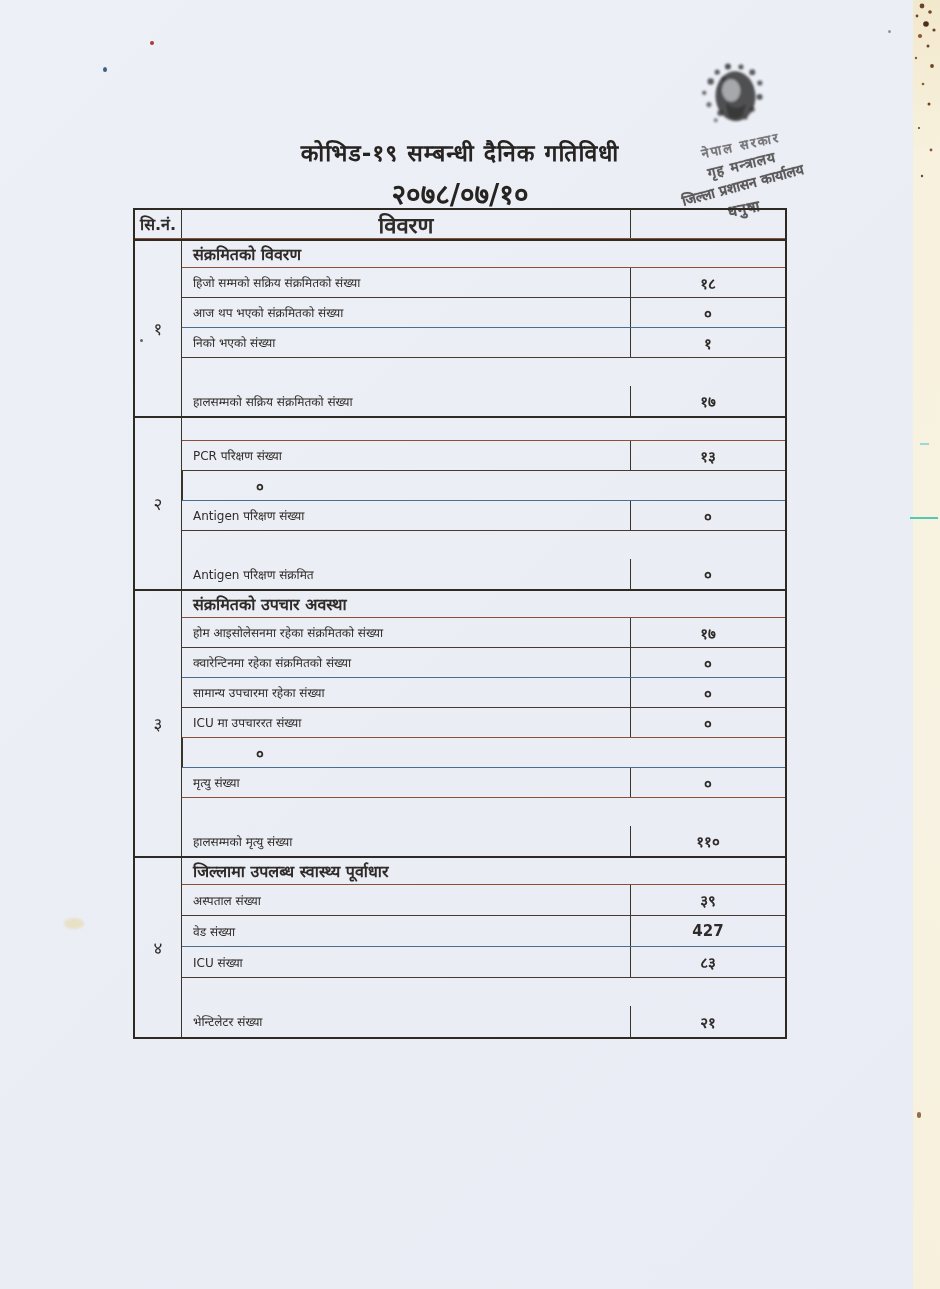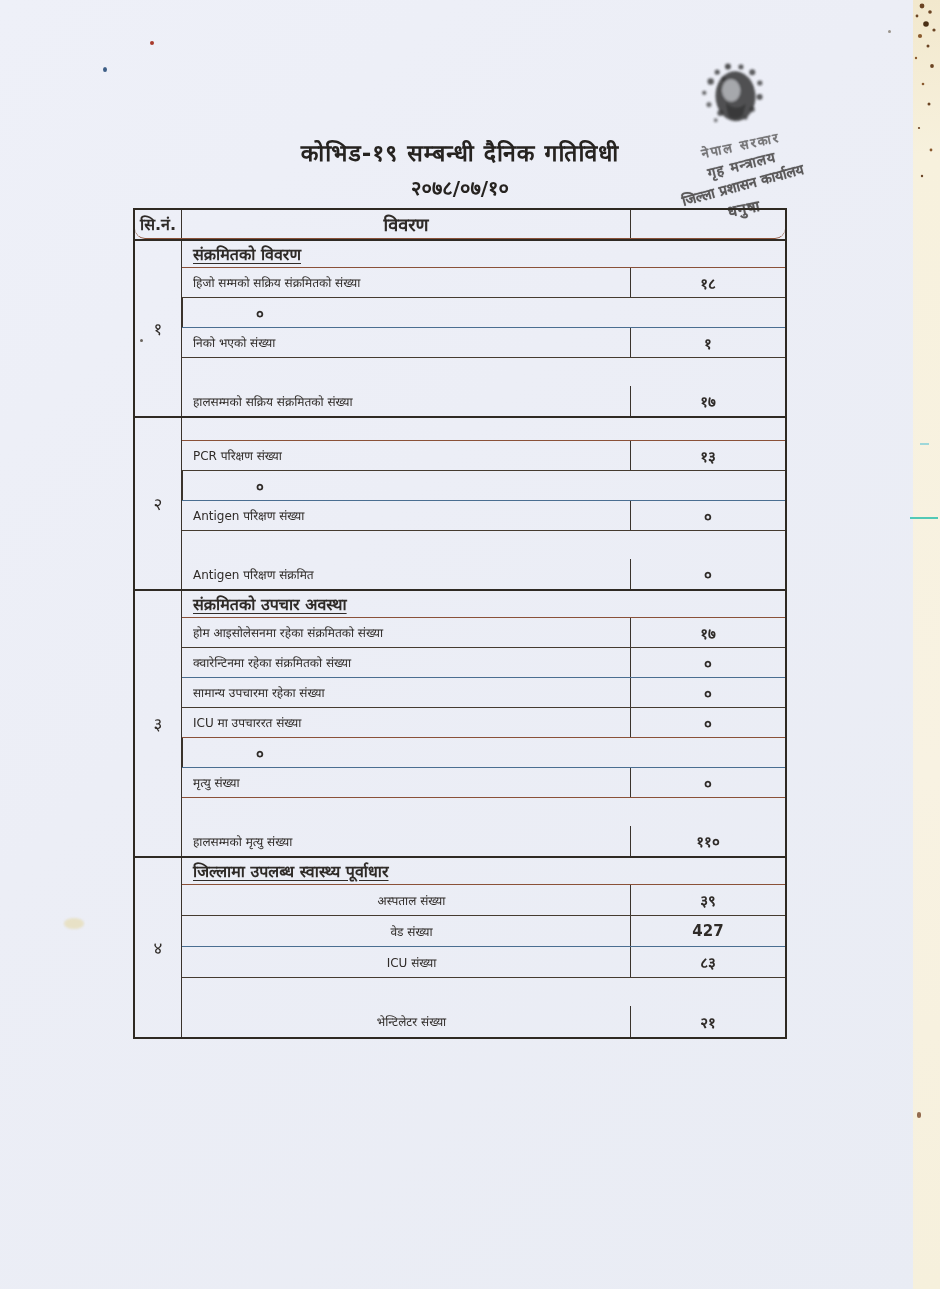--- a/index.html
+++ b/index.html
@@ -16,64 +16,64 @@
     position:absolute; top:0; right:0; width:27px; height:100%;
     background:linear-gradient(180deg,#f2e8cd 0%,#f7f1dd 12%,#f8f2e2 60%,#f6f0dc 100%);
   }
   
   .doc-title {
     position:absolute; left:133px; top:136px; width:654px; text-align:center;
     font-size:23px; font-weight:bold; letter-spacing:1px; color:#262320;
   }
   .doc-date {
     position:absolute; left:133px; top:174px; width:654px; text-align:center;
-    font-size:20px; font-weight:bold; color:#262320;
+    font-size:28px; font-weight:bold; color:#262320;
   }
   
   .stamp {
     position:absolute; left:638px; top:60px; width:205px; height:168px;
     transform:rotate(-3deg); opacity:.92; pointer-events:none;
   }
   .stamp-emblem { position:absolute; left:52px; top:0; }
   .stamp-text {
     position:absolute; width:100%; text-align:center; font-weight:bold;
     color:#3d3b3a; text-shadow:0 0 1px rgba(40,40,40,.55);
   }
   .t1 { top:76px;  font-size:13px; transform:rotate(-9deg);  opacity:.72; letter-spacing:2px; }
   .t2 { top:95px;  font-size:14px; transform:rotate(-11deg); opacity:.88; letter-spacing:1px; }
   .t3 { top:115px; font-size:14px; transform:rotate(-12deg); opacity:.9; }
   .t4 { top:138px; font-size:15px; transform:rotate(-8deg);  opacity:.9; letter-spacing:1px; }
   
   .report-table {
     position:absolute; left:133px; top:208px; width:654px;
     border:2px solid #2e2922; background:transparent;
   }
-  .thead { display:flex; height:29px; border-bottom:1.6px solid #8a5138; font-weight:bold;border-radius:10px; }
+  .thead { display:flex; height:29px; border-bottom:1.6px solid #8a5138; font-weight:bold; }
   .th-sn  { width:47px; display:flex; align-items:center; justify-content:center;
             border-right:1.6px solid #3a332c; font-size:16px; }
-  .th-desc{ flex:1; display:flex; align-items:center; justify-content:center; font-size:18px; }
+  .th-desc{ flex:1; display:flex; align-items:center; justify-content:center; font-size:22px; }
   .th-val { width:155px; border-left:1.6px solid #3a332c; }
   .section { display:flex; border-top:2px solid #2f2a24; }
   .section:first-of-type { border-top:none; }
   .sn-cell {
     width:47px; display:flex; align-items:center; justify-content:center;
     border-right:1.6px solid #3a332c; font-size:17px;
   }
   .rows { flex:1; display:flex; flex-direction:column; }
   .trow { display:flex; align-items:center; border-bottom:1.5px solid #453b30; }
   .rows .trow:nth-child(odd) { border-bottom-color:#8a5138; }
   .rows .trow:nth-child(3n) { border-bottom-color:#4a6e91; }
   .rows .trow:last-child { border-bottom:none;margin-top:28px; }
   .title-row { height:27px; }
   .empty-row { height:23px; }
   .data-row  { height:30px; }
-  .sec-4 .data-row { height:31px;text-align:center; }
+  .sec-4 .data-row { height:31px; }
   .sec-title {
     padding-left:11px; font-weight:bold; font-size:16px;
-    text-decoration:underline; text-underline-offset:3px;
+    text-underline-offset:3px;
   }
   .lbl { flex:1; padding-left:11px; font-size:12px; }
   .val {
     width:155px; align-self:stretch; border-left:1.6px solid #3a332c;
     display:flex; align-items:center; justify-content:center; font-size:15px;font-weight:bold;
   }
   
   .mark { position:absolute; border-radius:50%; }
   .dot-red   { left:150px; top:41px;  width:4px; height:4px; background:#a83a2c; }
   .dot-blue  { left:103px; top:67px;  width:4px; height:5px; background:#3d5e86; }
@@ -167,20 +167,21 @@
       <div class="sn-cell">१</div>
       <div class="rows">
         <div class="trow title-row">
           <span class="sec-title">संक्रमितको विवरण</span>
         </div>
         <div class="trow data-row">
           <span class="lbl">हिजो सम्मको सक्रिय संक्रमितको संख्या</span>
           <span class="val">१८</span>
         </div>
         <div class="trow data-row">
+          <span class="lbl">आज थप भएको संक्रमितको संख्या</span>
           <span class="val">०</span>
         </div>
         <div class="trow data-row">
           <span class="lbl">निको भएको संख्या</span>
           <span class="val">१</span>
         </div>
         <div class="trow data-row">
           <span class="lbl">हालसम्मको सक्रिय संक्रमितको संख्या</span>
           <span class="val">१७</span>
         </div>

